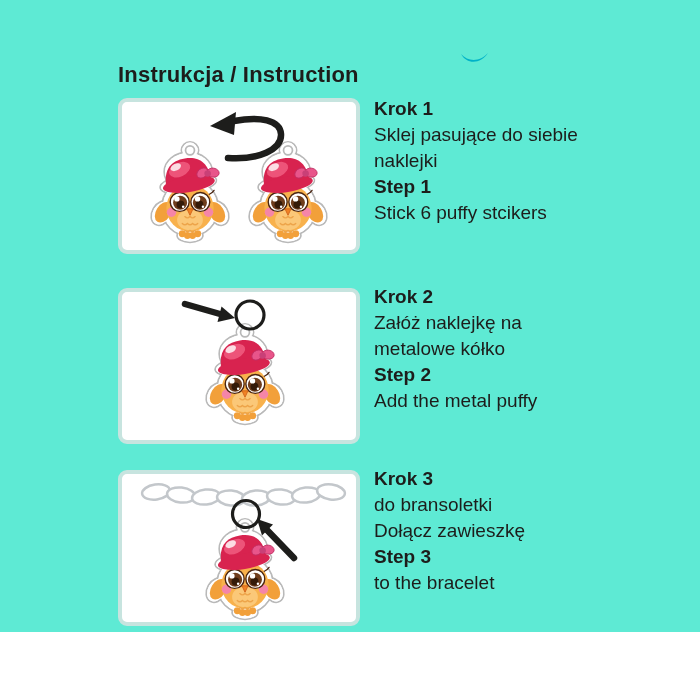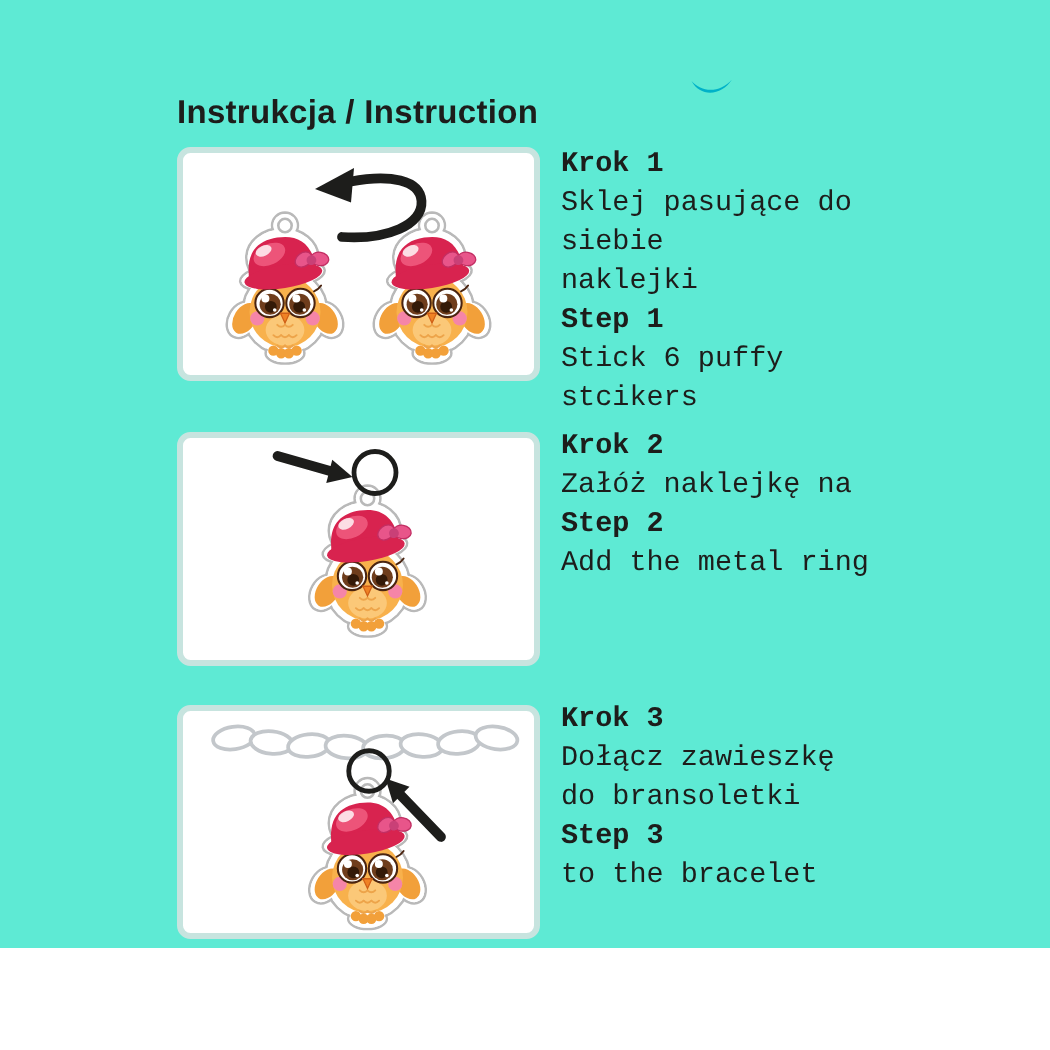--- a/index.html
+++ b/index.html
@@ -7,21 +7,21 @@
     position:relative;width:700px;height:632px;background:#5eead4;overflow:hidden;
     color:var(--ink,#1d1d1b);
     font-family:"Liberation Sans",sans-serif;
   }
   .title{position:absolute;left:118px;top:62px;font-size:22px;font-weight:700;letter-spacing:.2px;}
   .panel{
     position:absolute;left:118px;width:234px;height:148px;background:#fff;
     border:4px solid var(--box-border,#c7e4df);border-radius:9px;
   }
   .panel svg{display:block;width:234px;height:148px;}
-  .step-text{position:absolute;left:374px;width:240px;font-size:19px;line-height:26px;font-family:Liberation Mono, monospace;}
+  .step-text{position:absolute;left:374px;width:240px;font-size:19px;line-height:26px;}
   .h{font-weight:700;}
   .defs{position:absolute;width:0;height:0;overflow:hidden;}
   .teal{position:absolute;left:460px;top:50px;}
 </style>
 </head>
 <body>
 
 <div class="page">
 
   <svg class="defs" aria-hidden="true">
@@ -136,22 +136,23 @@
       <circle cx="128" cy="23" r="14" fill="none" style="stroke:var(--arrow-black,#1d1d1b)" stroke-width="3.2"></circle>
       <g>
         <line x1="63" y1="12" x2="98" y2="22" style="stroke:var(--arrow-black,#1d1d1b)" stroke-width="6.5" stroke-linecap="round"></line>
         <polygon points="113,26 95.5,30 99.5,14.5" style="fill:var(--arrow-black,#1d1d1b)"></polygon>
       </g>
     </svg>
   </div>
   <div class="step-text" style="top:284px">
     <div class="h">Krok 2</div>
     <div>Załóż naklejkę na</div>
+    <div>metalowe kółko</div>
     <div class="h">Step 2</div>
-    <div>Add the metal ring</div>
+    <div>Add the metal puffy</div>
   </div>
 
   <div class="panel" style="top:470px">
     <svg viewBox="0 0 234 148">
       <g fill="#fff" style="stroke:var(--chain-gray,#c3c7cb)" stroke-width="2.5">
         <ellipse cx="34" cy="18" rx="14" ry="7.5" transform="rotate(-8 34 18)"></ellipse>
         <ellipse cx="59" cy="21" rx="14" ry="7.5" transform="rotate(6 59 21)"></ellipse>
         <ellipse cx="84" cy="23" rx="14" ry="7.5" transform="rotate(-6 84 23)"></ellipse>
         <ellipse cx="109" cy="24" rx="14" ry="7.5" transform="rotate(5 109 24)"></ellipse>
         <ellipse cx="134" cy="24" rx="14" ry="7.5" transform="rotate(-5 134 24)"></ellipse>
@@ -162,19 +163,19 @@
       <use href="#owl" x="80" y="42" width="86" height="107"></use>
       <circle cx="124" cy="40" r="13.5" fill="none" style="stroke:var(--arrow-black,#1d1d1b)" stroke-width="3.2"></circle>
       <g>
         <line x1="172" y1="84" x2="145" y2="56" style="stroke:var(--arrow-black,#1d1d1b)" stroke-width="6.5" stroke-linecap="round"></line>
         <polygon points="135,45 151,50.5 140,61.5" style="fill:var(--arrow-black,#1d1d1b)"></polygon>
       </g>
     </svg>
   </div>
   <div class="step-text" style="top:466px">
     <div class="h">Krok 3</div>
+    <div>do bransoletki</div>
     <div>Dołącz zawieszkę</div>
-    <div>do bransoletki</div>
     <div class="h">Step 3</div>
     <div>to the bracelet</div>
   </div>
 
 </div>
 
 </body></html>

